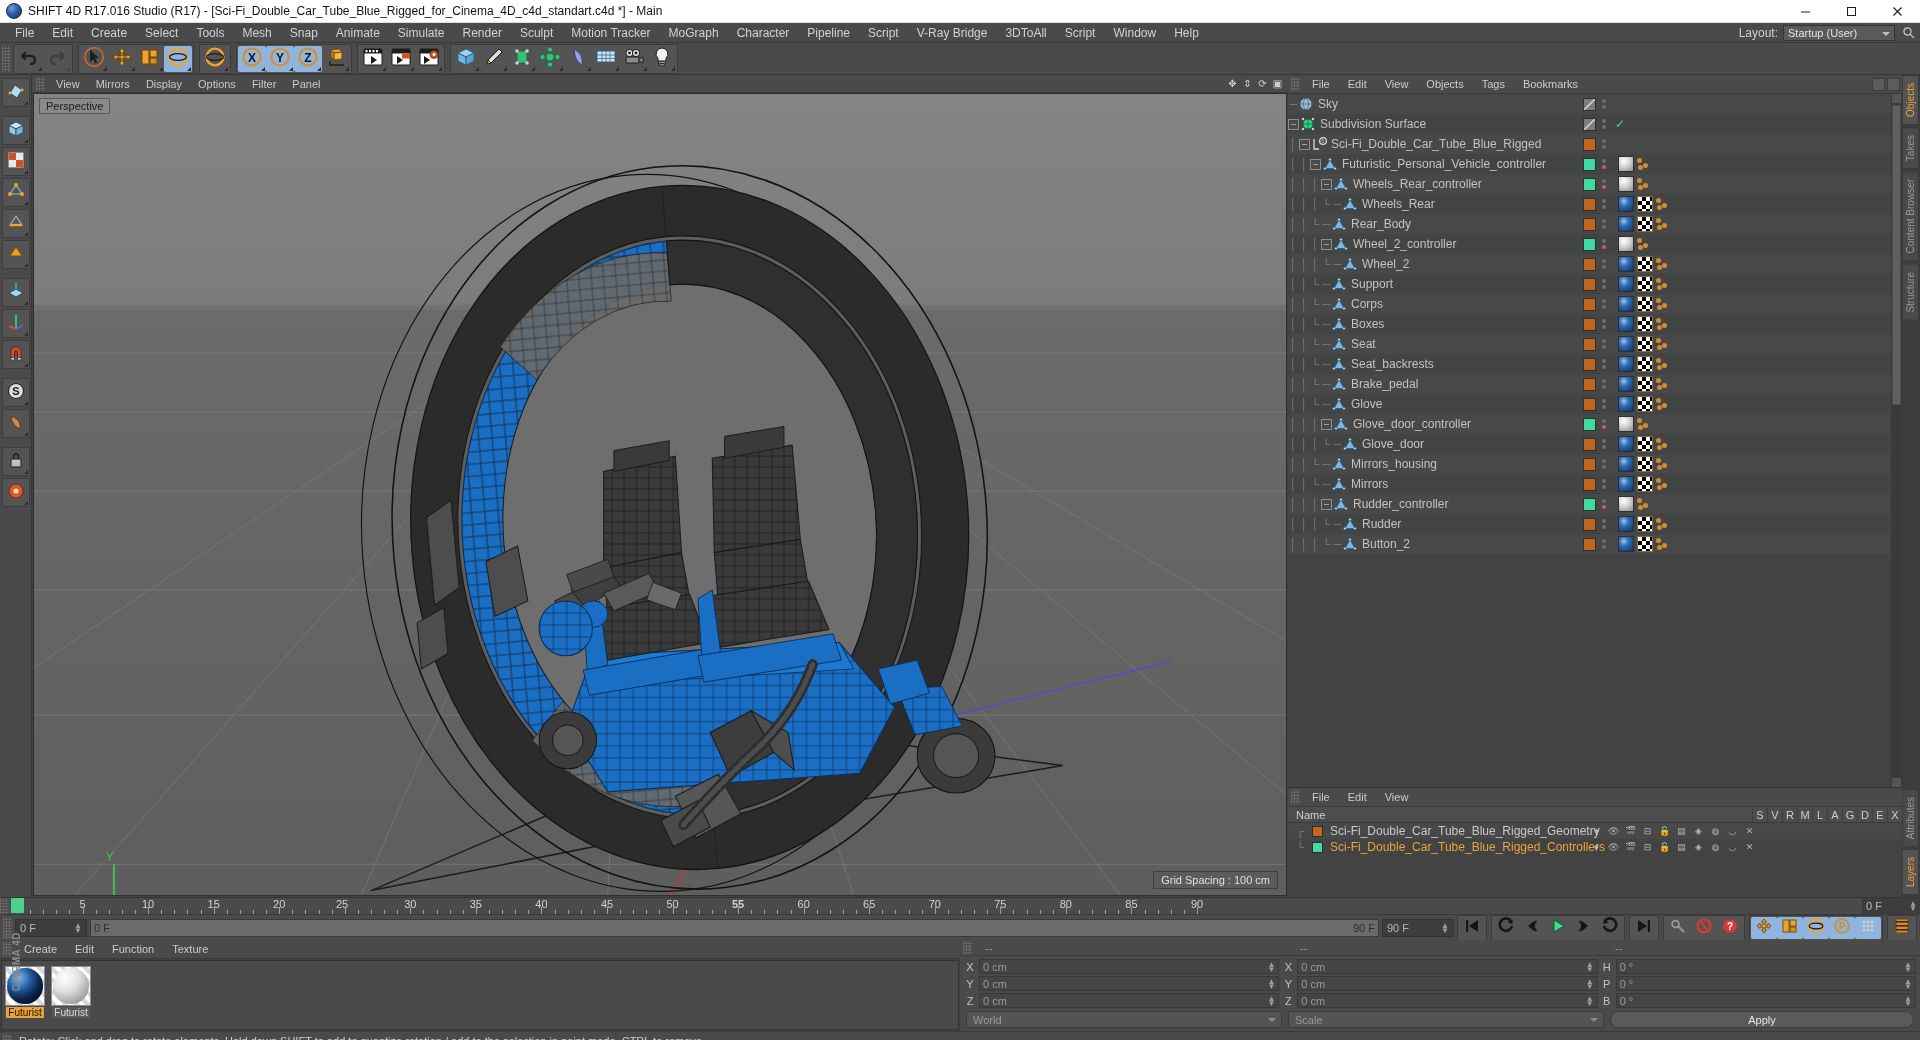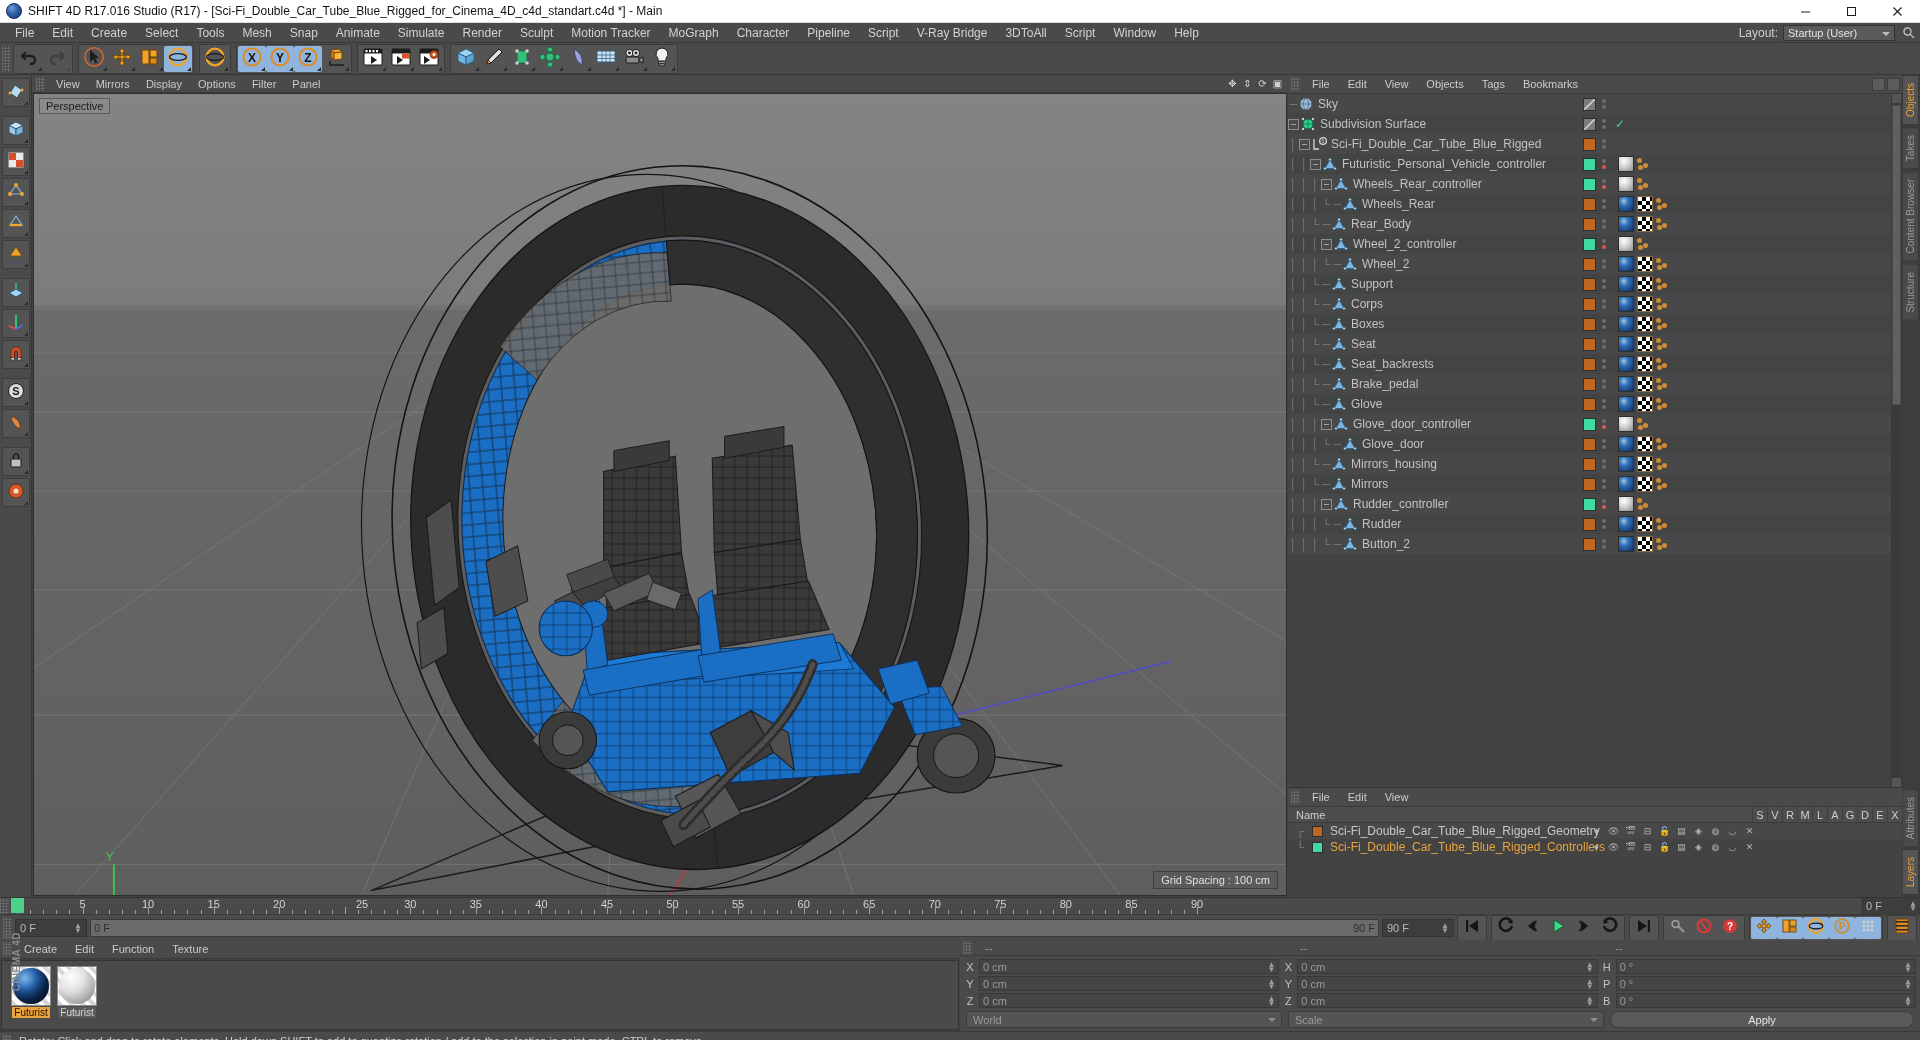--- a/index.html
+++ b/index.html
@@ -175,21 +175,21 @@
             padding:0 4px;font-size:11px;color:#b9b9b9;justify-content:space-between;}
   .timebar{flex:1;height:18px;background:#6b6b6b;border:1px solid #3a3a3a;display:flex;
            align-items:center;justify-content:space-between;padding:0 3px;font-size:11px;color:#2c2c2c;}
   .tpgroup{display:flex;align-items:center;background:#545454;border:1px solid #3b3b3b;border-radius:2px;padding:1px;}
   .tpbtn{width:26px;height:22px;display:flex;align-items:center;justify-content:center;border-radius:2px;}
   .tpbtn.sel{background:#8fb5de;}
 
   
   .bottomrow{display:flex;height:auto;}
   .matpanel{width:960px;background:#414141;display:flex;flex-direction:column;}
-  .matbody{flex:1;background:#4a4a4a;border:1px solid #333;margin:1px;padding:5px 9px;display:flex;gap:6px;align-items:flex-start;}
+  .matbody{flex:1;background:#4a4a4a;border:1px solid #333;margin:1px;padding:5px 3px;display:flex;gap:6px;align-items:flex-start;}
   .matcell{width:40px;}
   .matsphere{width:40px;height:40px;border:1px solid #8d8d8d;
              background-image:repeating-linear-gradient(45deg,#d8d8d8 0 4px,#ffffff 4px 8px);position:relative;}
   .matsphere .ball{position:absolute;inset:1px;border-radius:50%;}
   .matlabel{font-size:10px;text-align:center;color:#d8d8d8;background:#5a5a5a;border:1px solid #4a4a4a;
             overflow:hidden;white-space:nowrap;}
   .matlabel.sel{background:#e8a33d;color:#241500;}
   .coordpanel{flex:1;background:#414141;display:flex;flex-direction:column;}
   .coordhdr{height:16px;background:#4a4a4a;display:flex;align-items:center;font-size:11px;color:#9a9a9a;border-bottom:1px solid #3a3a3a;}
   .coordhdr .cl{flex:1;text-align:left;padding-left:10px;}
@@ -1623,27 +1623,27 @@
         <div class="tick" style="left: 1135.56px; height: 4px;"></div>
         <div class="tick" style="left: 1148.67px; height: 4px;"></div>
         <div class="tick" style="left: 1161.78px; height: 4px;"></div>
         <div class="tick" style="left: 1174.89px; height: 4px;"></div>
         <div class="tick" style="left: 1188px; height: 7px;"></div>
         <div class="lbl" style="left: 8px;">0</div>
         <div class="lbl" style="left: 73.5556px;">5</div>
         <div class="lbl" style="left: 139.111px;">10</div>
         <div class="lbl" style="left: 204.667px;">15</div>
         <div class="lbl" style="left: 270.222px;">20</div>
-        <div class="lbl" style="left: 353px;">25</div>
+        <div class="lbl" style="left: 333px;">25</div>
         <div class="lbl" style="left: 401.333px;">30</div>
         <div class="lbl" style="left: 466.889px;">35</div>
         <div class="lbl" style="left: 532.444px;">40</div>
         <div class="lbl" style="left: 598px;">45</div>
         <div class="lbl" style="left: 663.556px;">50</div>
-        <div class="lbl" style="left: 729.111px;">55</div>
+        <div class="lbl" style="left: 729.111px; font-weight: bold;">55</div>
         <div class="lbl" style="left: 794.667px;">60</div>
         <div class="lbl" style="left: 860.222px;">65</div>
         <div class="lbl" style="left: 925.778px;">70</div>
         <div class="lbl" style="left: 991.333px;">75</div>
         <div class="lbl" style="left: 1056.89px;">80</div>
         <div class="lbl" style="left: 1122.44px;">85</div>
         <div class="lbl" style="left: 1188px; text-align: center;">90</div>
         <div class="ph" style="left: 2px;"></div>
       </div>
     <div class="tlfbox">

